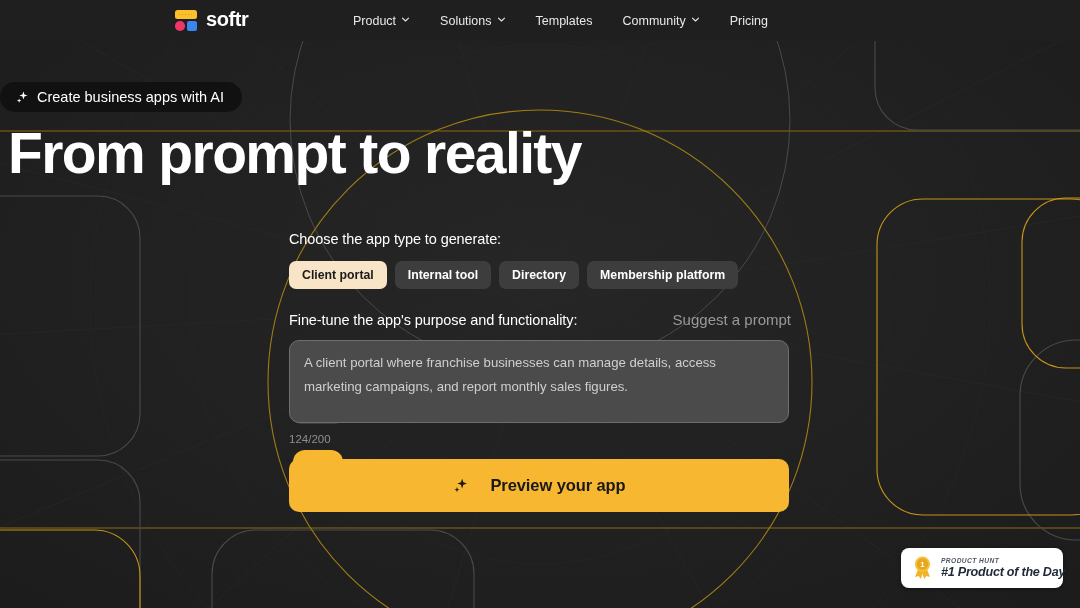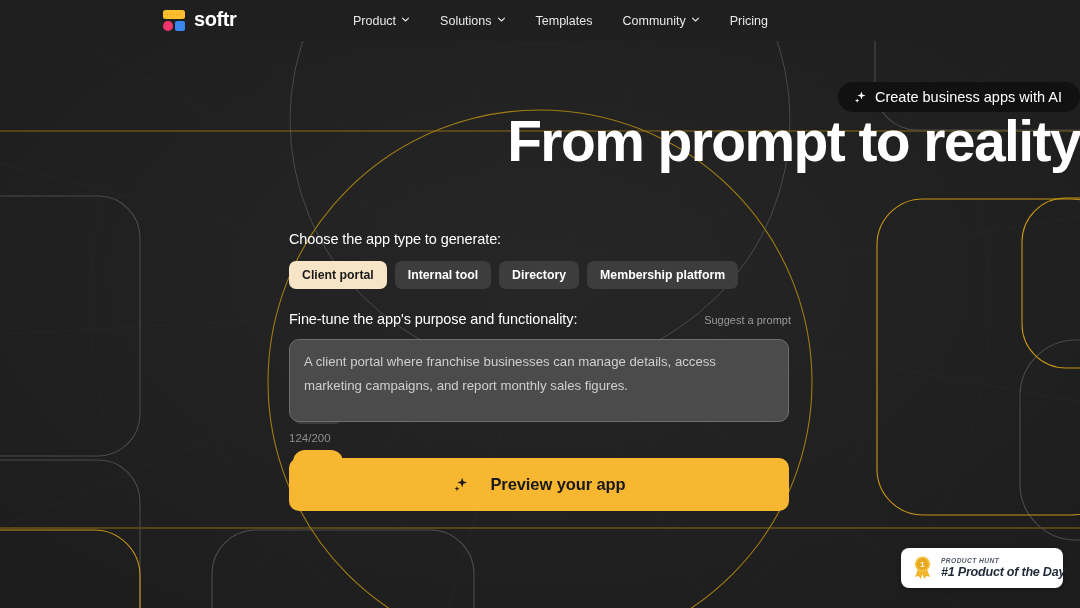--- a/index.html
+++ b/index.html
@@ -34,21 +34,21 @@
     position: relative;
     z-index: 10;
     height: 41px;
     display: flex;
     align-items: center;
     background: #1f1f1f;
   }
 
   .logo-wrap {
     position: absolute;
-    left: 163px;
+    left: 175px;
     top: 9px;
     display: flex;
     align-items: center;
     gap: 9px;
   }
   .logo-mark {
     position: relative;
     width: 22px;
     height: 22px;
   }
@@ -155,44 +155,46 @@
     font-family: "Liberation Sans", sans-serif;
     cursor: pointer;
     display: flex;
     align-items: center;
   }
 
   
   #hero {
     position: relative;
     z-index: 5;
-    text-align: right;
+    text-align: left;
   }
 
   #ai-badge {
     display: inline-flex;
     align-items: center;
     gap: 7px;
     margin-top: 41px;
     padding: 7px 18px 7px 15px;
     border-radius: 999px;
     background: #111111;
     color: #ffffff;
     font-size: 14.5px;
     font-weight: 500;
     cursor: pointer;
   }
   #ai-badge .spark { width: 15px; height: 15px; display:block; }
 
   #headline {
+    margin-top: 12px;
     color: #ffffff;
     font-size: 57px;
     font-weight: 700;
     letter-spacing: -1.6px;
     line-height: 1.05;
+    padding-left: 8px;
   }
 
   
   #generator {
     position: absolute;
     left: 289px;
     top: 231px;
     width: 502px;
     z-index: 5;
   }
@@ -230,21 +232,21 @@
   }
 
   #finetune-row {
     margin-top: 22px;
     display: flex;
     align-items: baseline;
     justify-content: space-between;
   }
   #suggest-prompt {
     color: #9a9a9a;
-    font-size: 11px;
+    font-size: 15px;
     font-weight: 400;
     cursor: pointer;
     text-decoration: none;
     text-align: right;
   }
 
   #prompt-box {
     margin-top: 12px;
     width: 500px;
     height: 83px;

